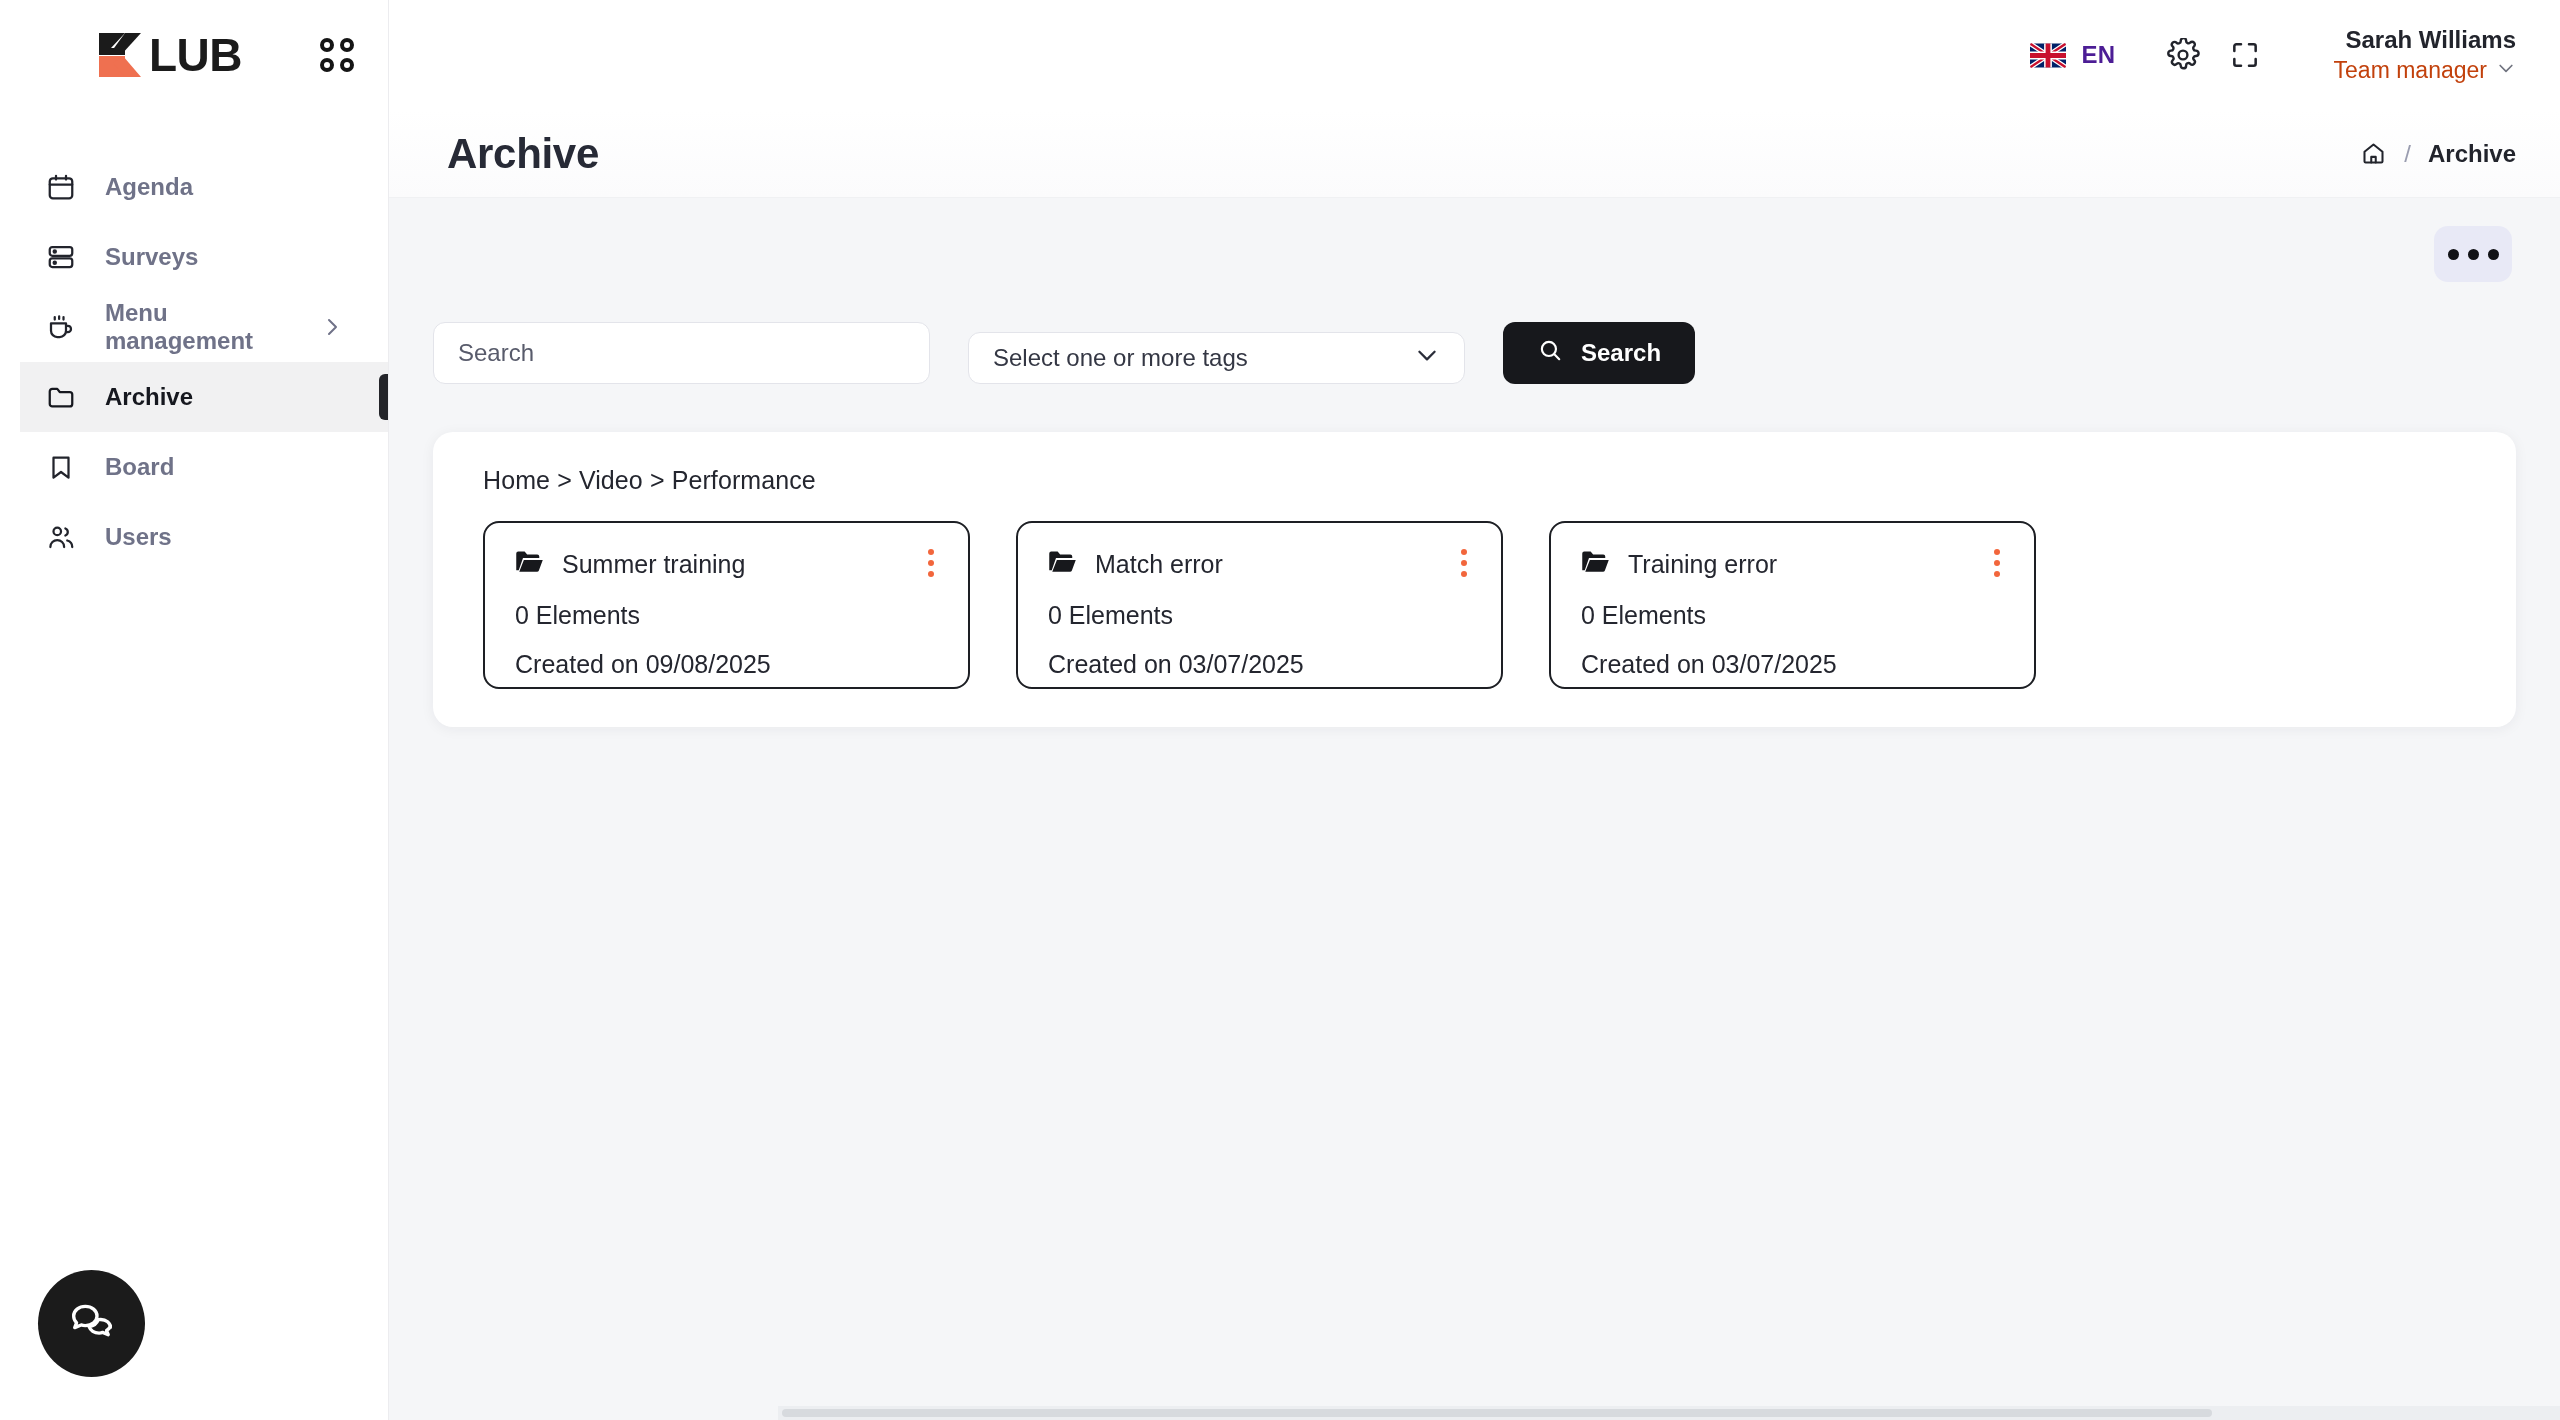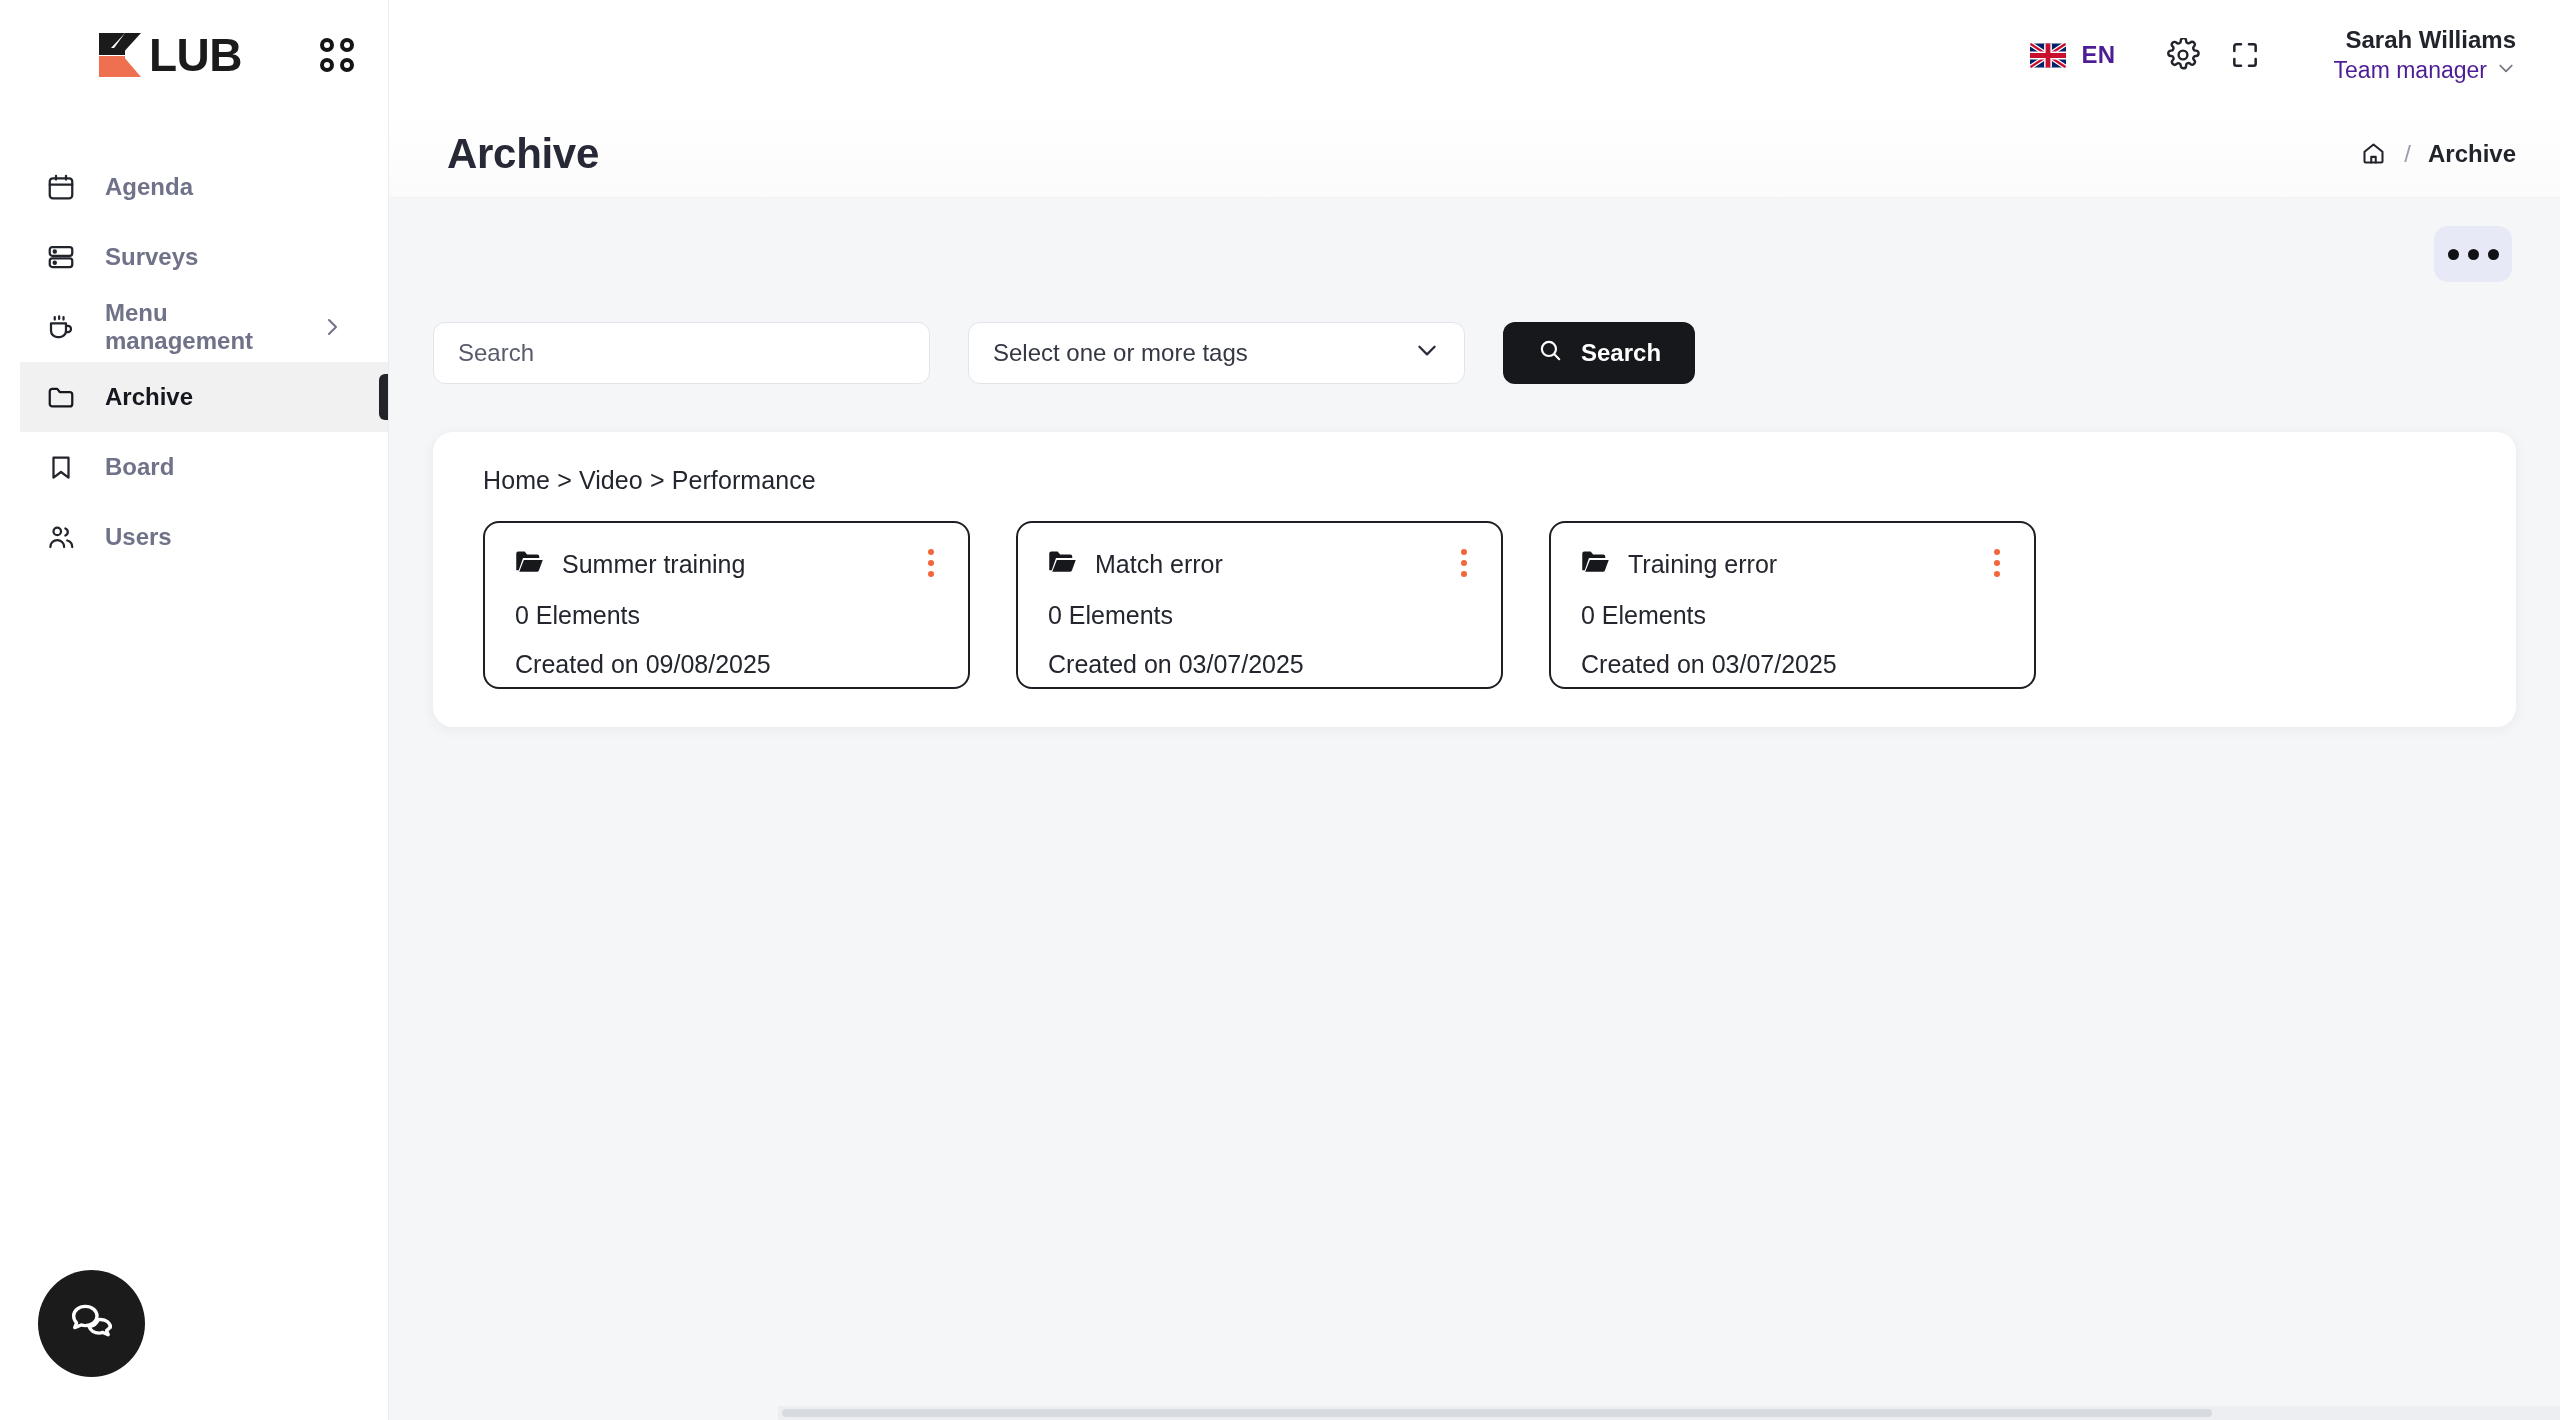--- a/index.html
+++ b/index.html
@@ -194,21 +194,21 @@
     cursor: pointer;
     line-height: 1.28;
   }
   .user-name {
     font-size: 24px;
     font-weight: 700;
     color: #22242c;
   }
   .user-role {
     font-size: 23px;
-    color: #4c1d95;
+    color: #c2410c;
     display: flex;
     align-items: center;
     gap: 9px;
   }
 
   .pagehead {
     height: 88px;
     background: linear-gradient(180deg,#ffffff 0%, #fbfbfc 100%);
     display: flex;
     align-items: center;
@@ -283,21 +283,21 @@
     font-size: 24px;
     color: #343744;
     padding: 0 24px;
     outline: none;
     font-family: "Liberation Sans", sans-serif;
   }
   .search-field::placeholder { color: #585b6b; }
 
   .tags-select {
     width: 497px;
-    height: 62px;
+    height: 52px;
     border: 1px solid #e3e4ea;
     border-radius: 12px;
     background: #ffffff;
     display: flex;
     align-items: center;
     justify-content: space-between;
     padding: 0 24px;
     font-size: 24px;
     color: #343744;
     cursor: pointer;

